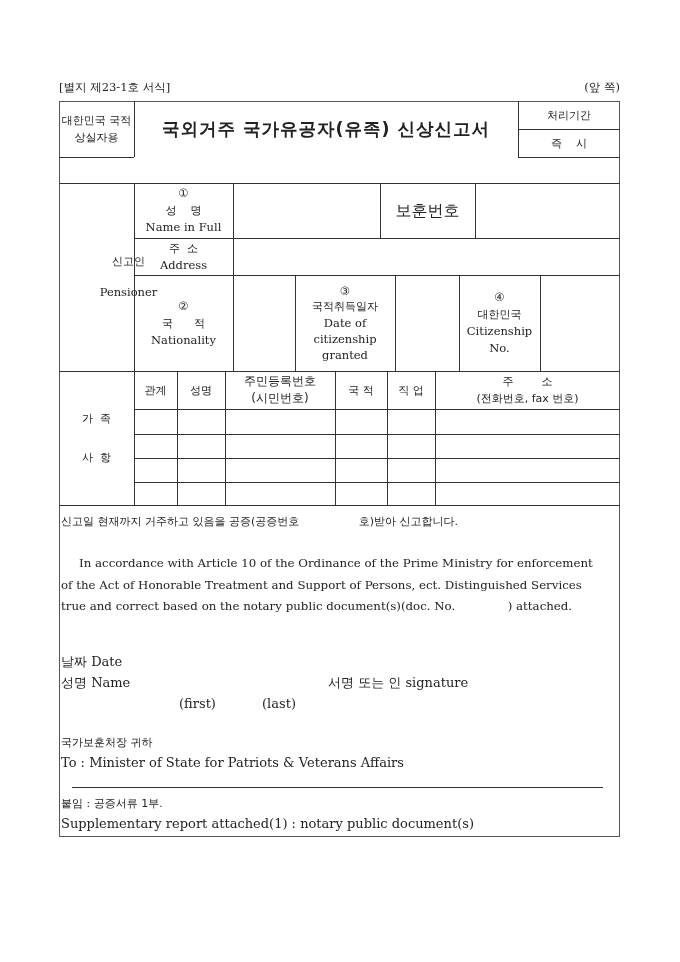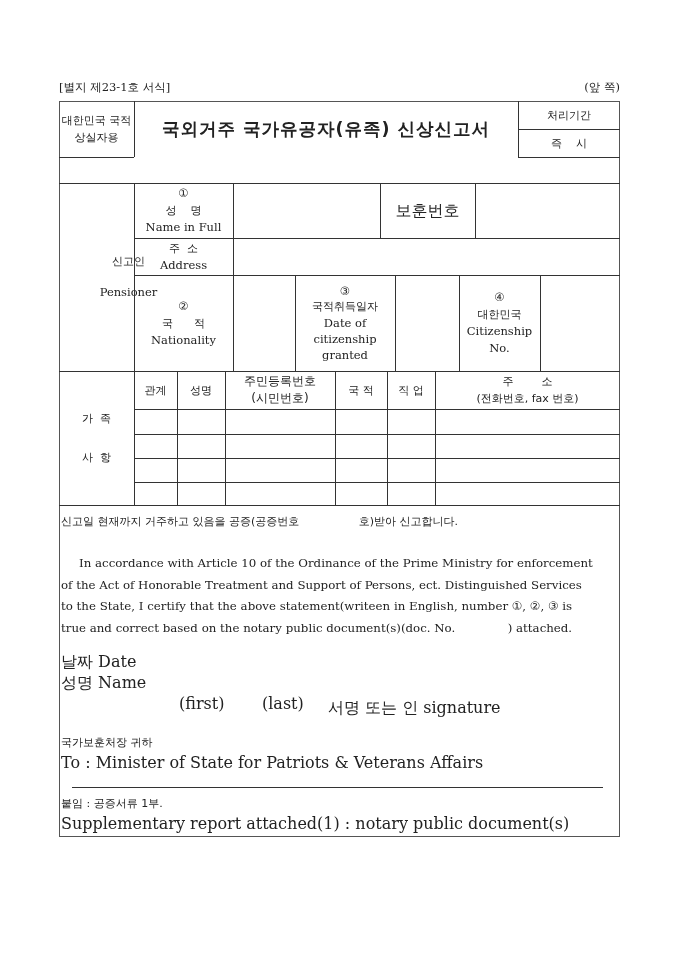--- a/index.html
+++ b/index.html
@@ -5,21 +5,21 @@
     html, body { margin: 0; padding: 0; background: #ffffff; }
     body { width: 680px; height: 962px; position: relative; overflow: hidden;
       font-family: "DejaVu Serif", "Liberation Serif", serif; color: #222; font-size: 11.5px; }
     .abs { position: absolute; }
     .hl { position: absolute; height: 0; border-top: 1px solid #333; }
     .vl { position: absolute; width: 0; border-left: 1px solid #333; }
     .c { position: absolute; display: flex; flex-direction: column; align-items: center; justify-content: center; text-align: center; line-height: 17px; }
     .lbl-top { position: absolute; left: 59px; top: 80px; font-size: 11.5px; }
     .lbl-side { position: absolute; right: 60px; top: 80px; font-size: 11.5px; }
     .title { font-family: "DejaVu Sans", "Liberation Sans", sans-serif; font-weight: bold; font-size: 17.5px; letter-spacing: 1px; text-align: right; }
-    .txt { position: absolute; font-size: 16px; line-height: 20px; white-space: nowrap; }
+    .txt { position: absolute; font-size: 13px; line-height: 20px; white-space: nowrap; }
     .para { position: absolute; left: 71px; width: 538px; font-size: 11.8px; line-height: 21.5px; text-align: justify; }
     .frame { position: absolute; left: 59px; top: 101px; width: 561px; height: 736px; border: 1px solid #555; box-sizing: border-box; }
   </style>
 </head>
 <body>
 
 <div class="lbl-top">[별지 제23-1호 서식]</div>
 <div class="lbl-side">(앞 쪽)</div>
 
 <div class="frame"></div>
@@ -148,27 +148,26 @@
   </div>
 
 <div class="hl" style="left:59px; top:505px; width:561px;"></div>
 
 <div class="para" style="top:511px; font-family:'DejaVu Sans',sans-serif; font-size:11px;">
   <div style="margin-left:-10px; white-space:pre;">신고일 현재까지 거주하고 있음을 공증(공증번호                 호)받아 신고합니다.</div>
 </div>
 <div class="para" style="top:553px;">
   <div style="text-indent:18px; white-space:nowrap; margin-left:-10px;">In accordance with Article 10 of the Ordinance of the Prime Ministry for enforcement</div>
   <div style="white-space:nowrap; margin-left:-10px;">of the Act of Honorable Treatment and Support of Persons, ect. Distinguished Services</div>
-  <div style="white-space:nowrap; margin-left:-10px;">to the State, I certify that the above statement(writeen in English, number ①, ②, ③ is</div>
   <div style="white-space:pre; margin-left:-10px;">true and correct based on the notary public document(s)(doc. No.              ) attached.</div>
 </div>
 
 <div class="txt" style="left:61px; top:652px;">날짜 Date</div>
 <div class="txt" style="left:61px; top:673px;">성명 Name</div>
-<div class="txt" style="left:328px; top:698px;">서명 또는 인 signature</div>
+<div class="txt" style="left:328px; top:673px;">서명 또는 인 signature</div>
 <div class="txt" style="left:179px; top:694px;">(first)</div>
 <div class="txt" style="left:262px; top:694px;">(last)</div>
 
 <div class="txt" style="left:61px; top:733px; font-family:'DejaVu Sans',sans-serif; font-size:11px;">국가보훈처장 귀하</div>
 <div class="txt" style="left:61px; top:753px;">To : Minister of State for Patriots &amp; Veterans Affairs</div>
 
 <div class="hl" style="left:72px; top:787px; width:531px;"></div>
 
 <div class="txt" style="left:61px; top:794px; font-family:'DejaVu Sans',sans-serif; font-size:11px;">붙임 : 공증서류 1부.</div>
 <div class="txt" style="left:61px; top:814px;">Supplementary report attached(1) : notary public document(s)</div>

